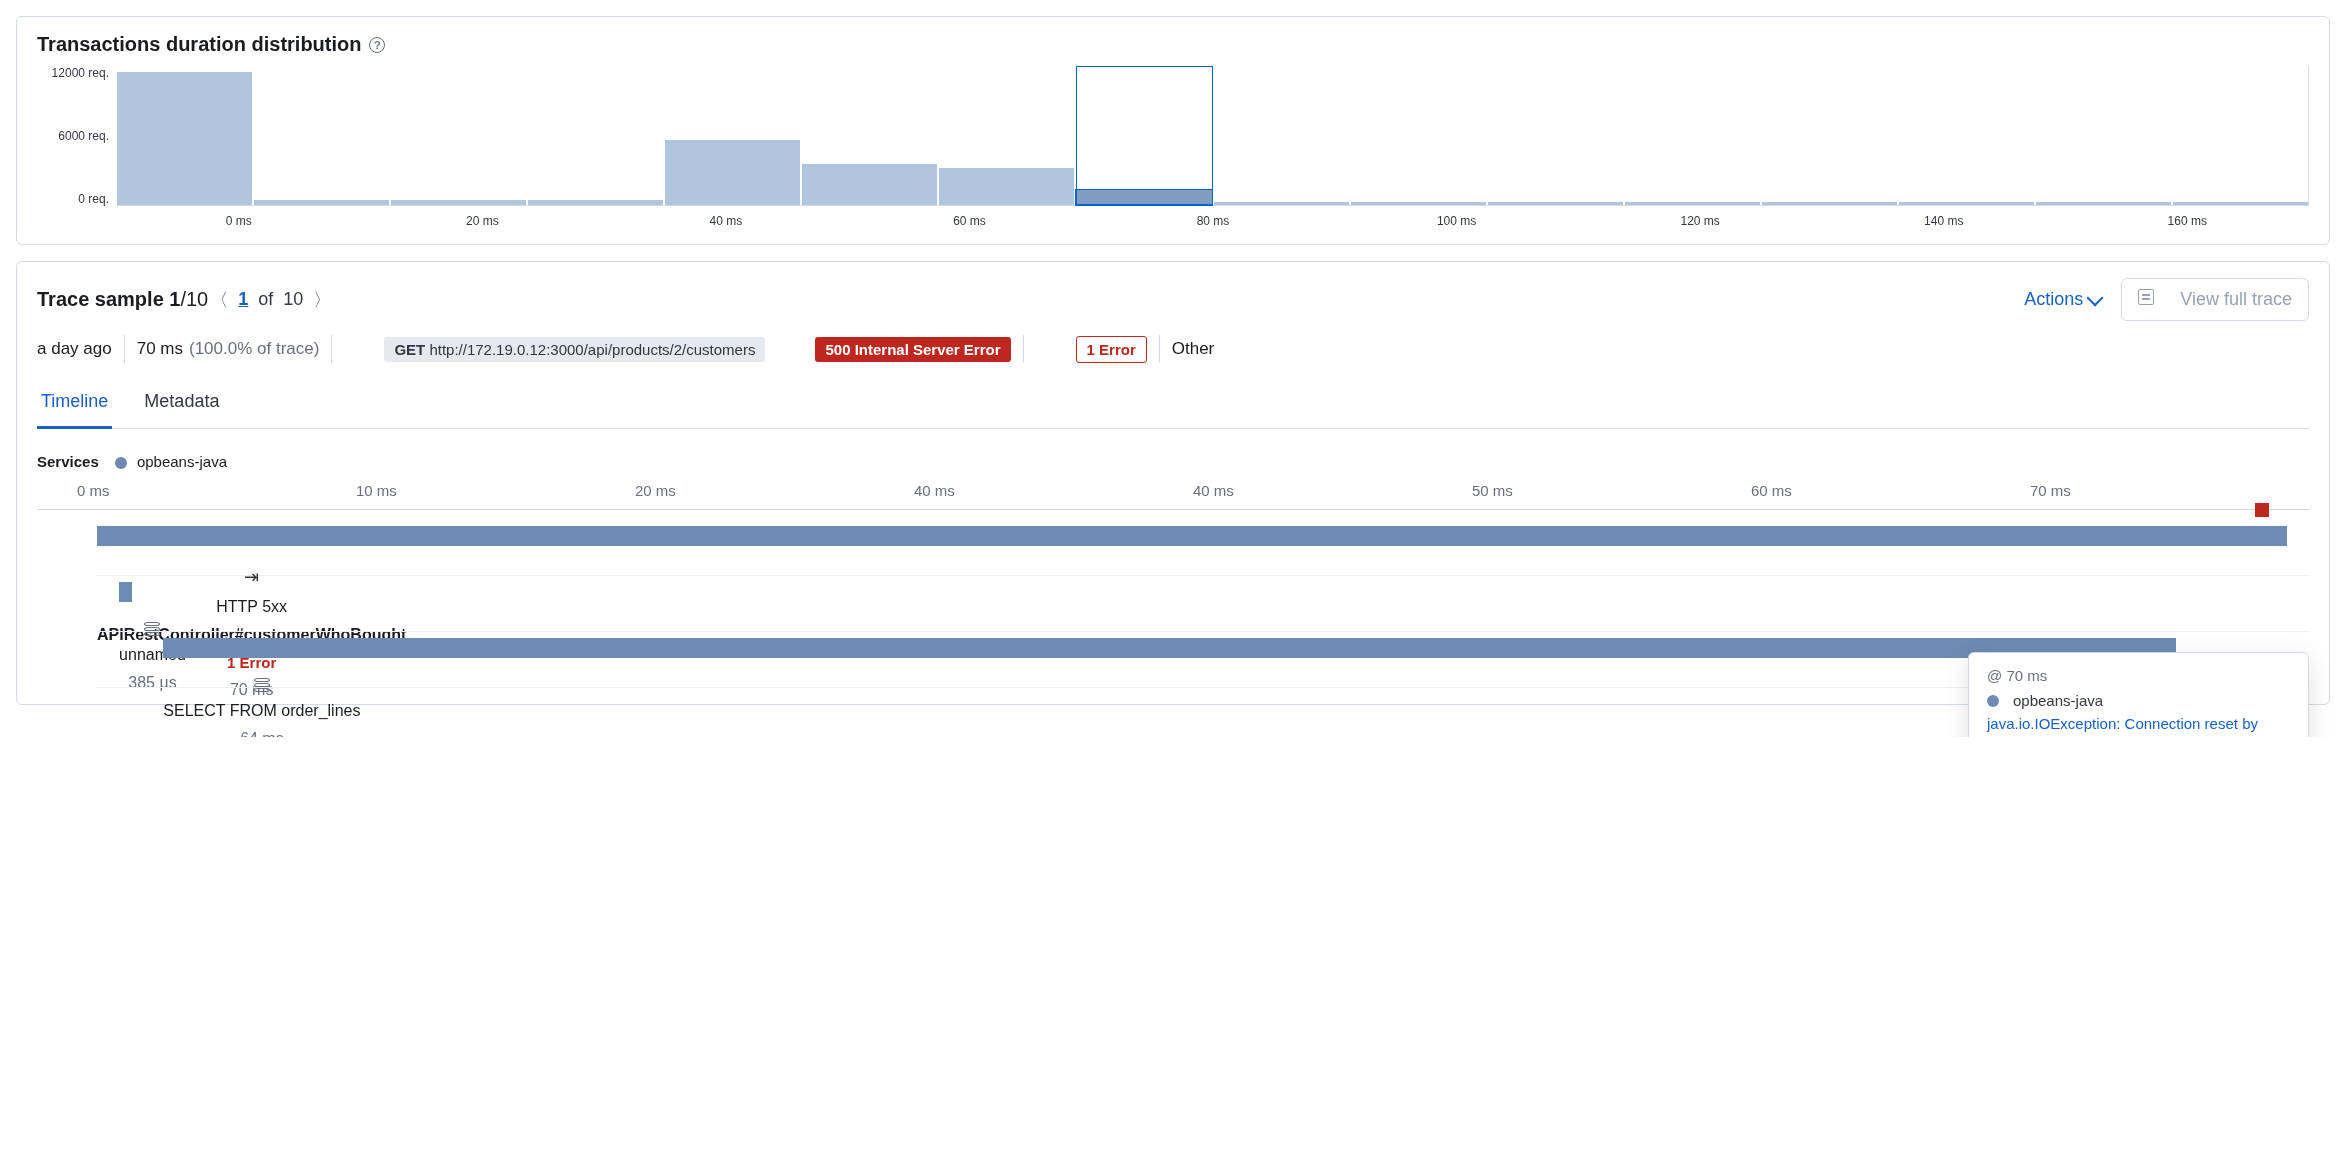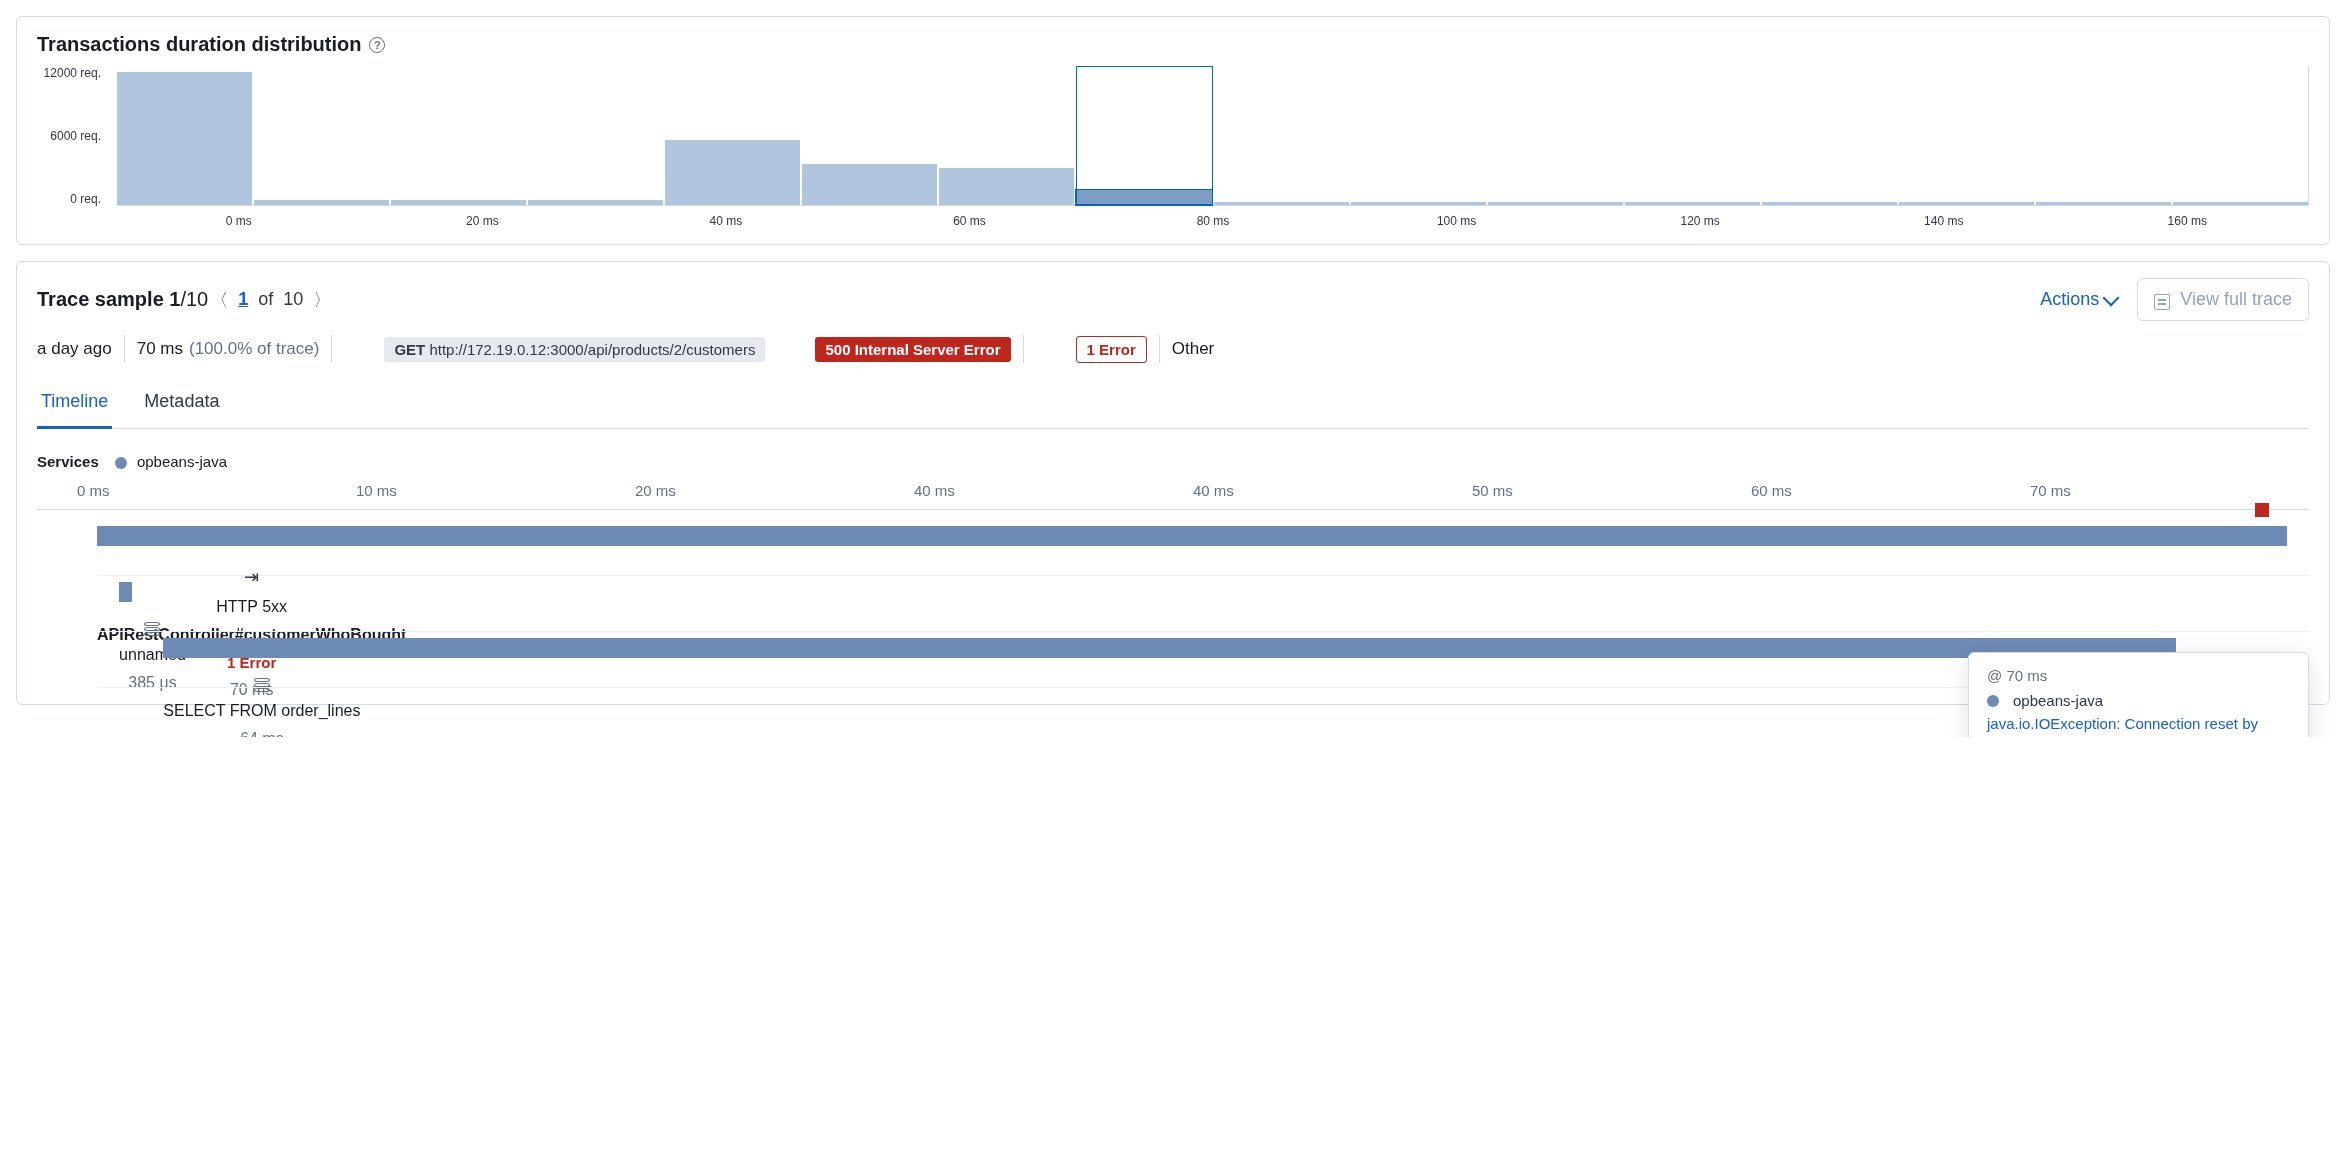--- a/index.html
+++ b/index.html
@@ -39,21 +39,21 @@
   
   .histogram { display: flex; }
   .y-axis {
     display: flex;
     flex-direction: column;
     justify-content: space-between;
     align-items: flex-end;
     height: 140px;
     font-size: 12px;
     color: #343741;
-    padding-right: 16px;
+    padding-right: 8px;
     width: 80px;
   }
   .histo-body { flex: 1; }
   .bars-area {
     height: 140px;
     display: flex;
     gap: 2px;
     align-items: flex-end;
     border-bottom: 1px solid #d3dae6;
     border-right: 1px solid #d3dae6;
@@ -115,21 +115,21 @@
     border-bottom: 2px solid #1861c4;
     transform: rotate(45deg);
     margin-bottom: 4px;
   }
   .btn-outline {
     border: 1px solid #d3dae6;
     border-radius: 6px;
     padding: 10px 16px;
     color: #98a2b3;
     font-size: 18px;
-    display: inline-flex; align-items: flex-end; gap: 10px;
+    display: inline-flex; align-items: flex-start; gap: 26px;
     background: #fff;
   }
   .doc-icon {
     width: 16px; height: 16px;
     border: 1.5px solid #98a2b3;
     border-radius: 2px;
     position: relative;
   }
   .doc-icon::before, .doc-icon::after {
     content: "";

